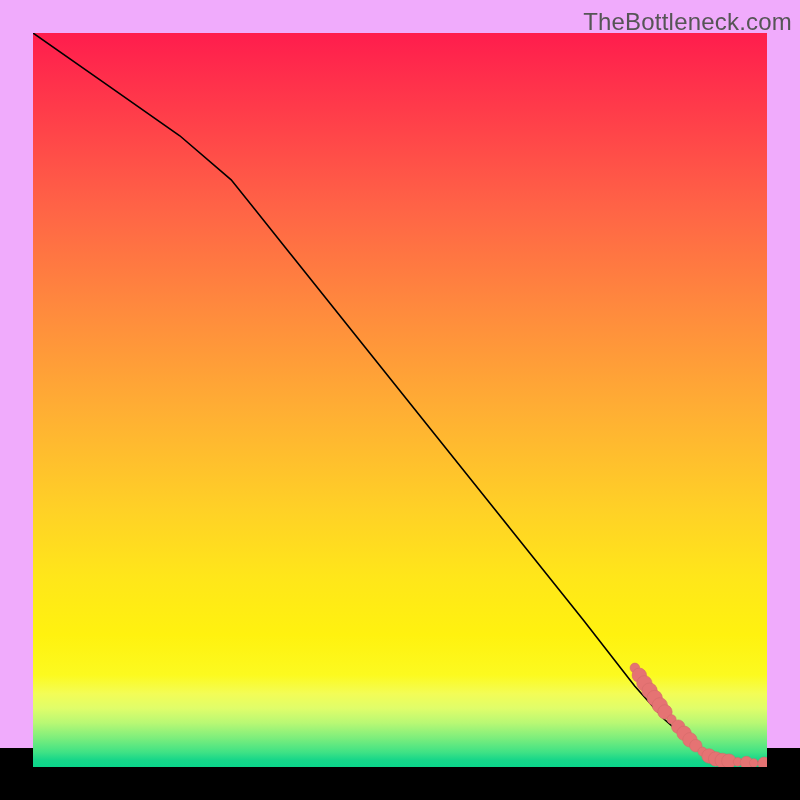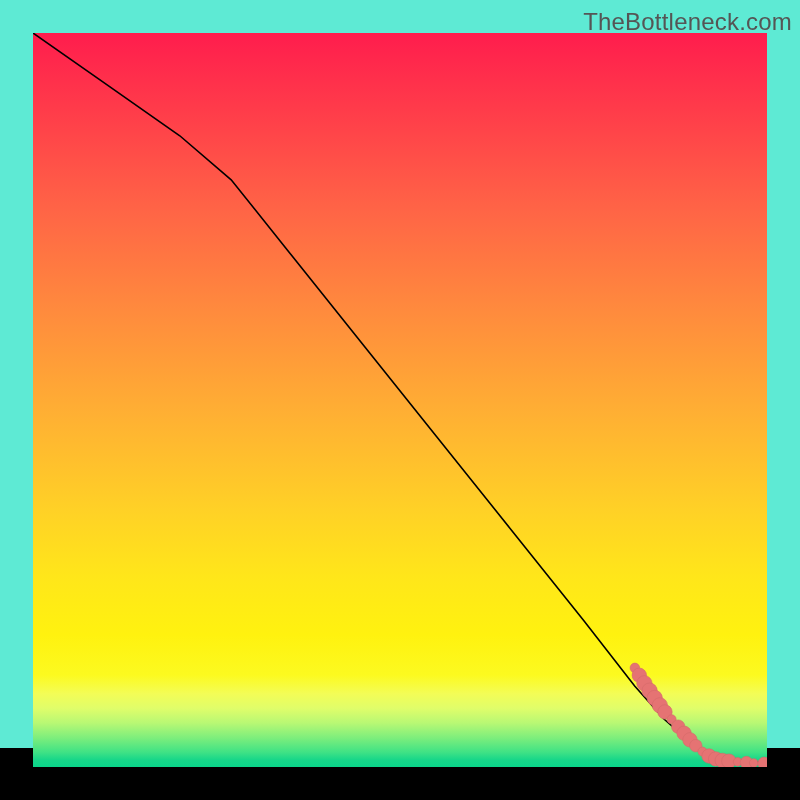--- a/index.html
+++ b/index.html
@@ -8,21 +8,21 @@
     width: 800px;
     height: 800px;
     overflow: hidden;
     background: #000;
     font-family: Arial, Helvetica, sans-serif;
   }
   .frame {
     position: relative;
     width: 800px;
     height: 748px;
-    background: #5eead4;
+    background: #f0abfc;
   }
   .plot-area {
     position: absolute;
     left: 33px;
     top: 33px;
     width: 734px;
     height: 734px;
     overflow: hidden;
   }
   .gradient {

